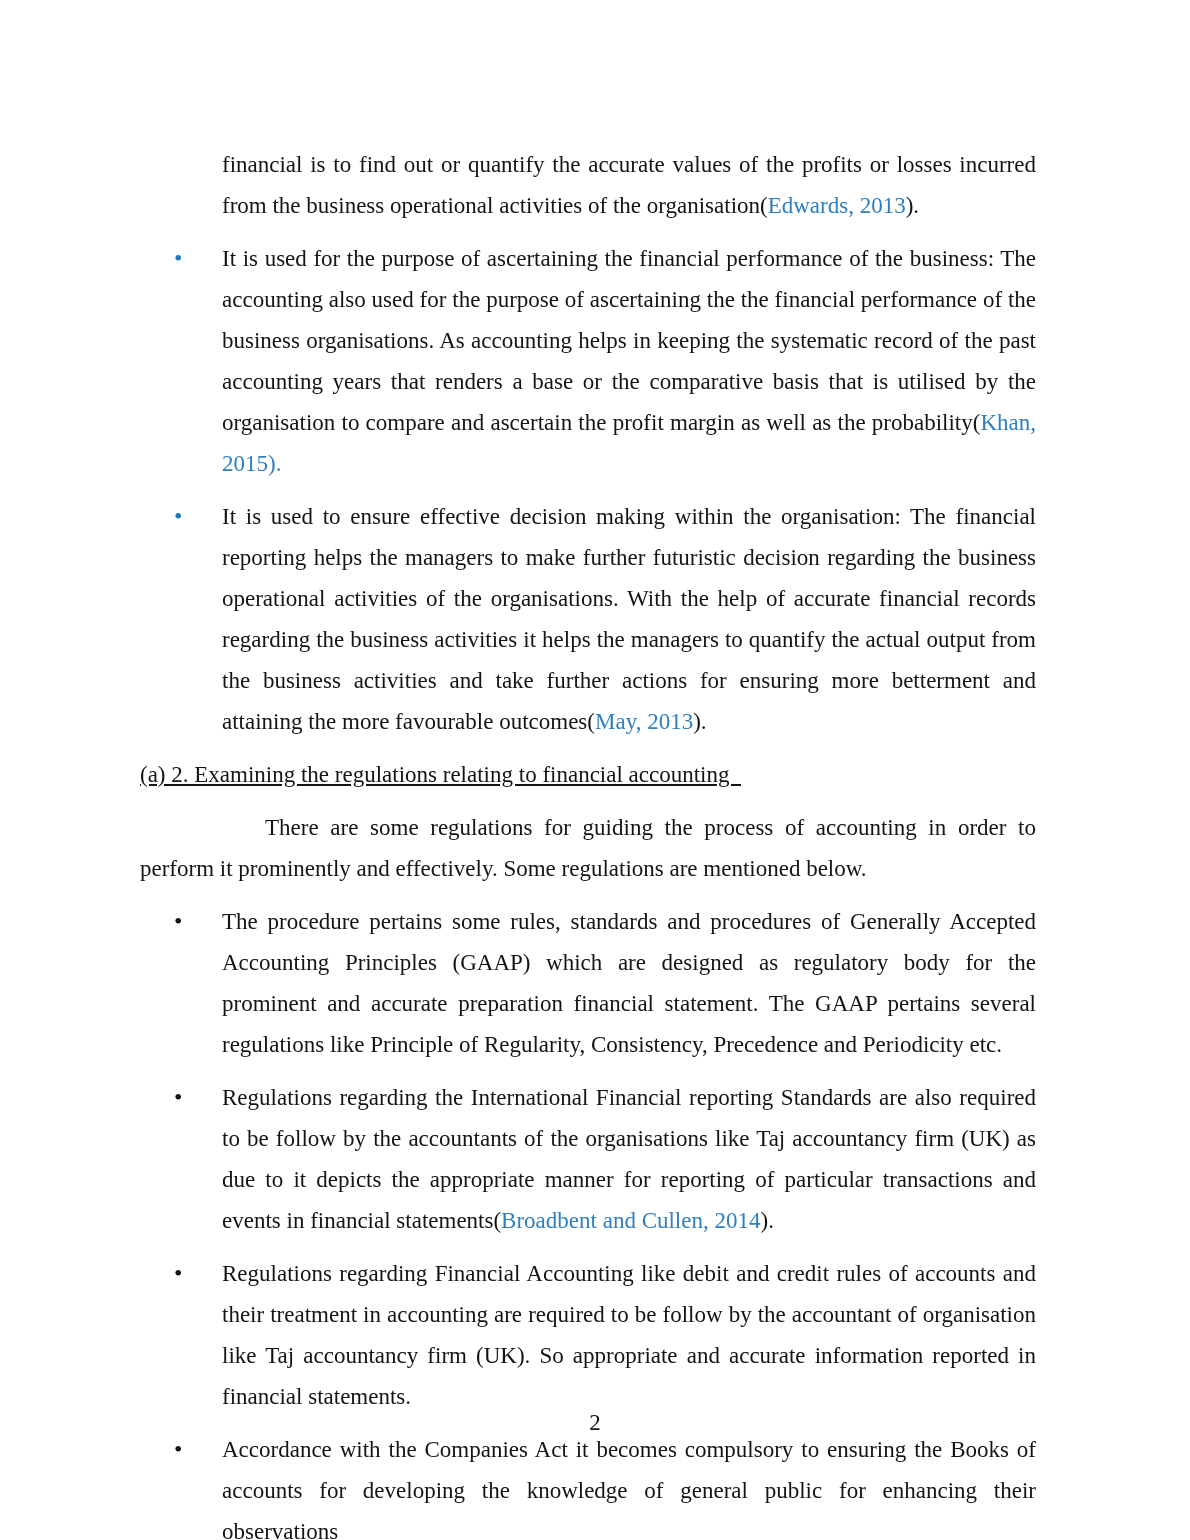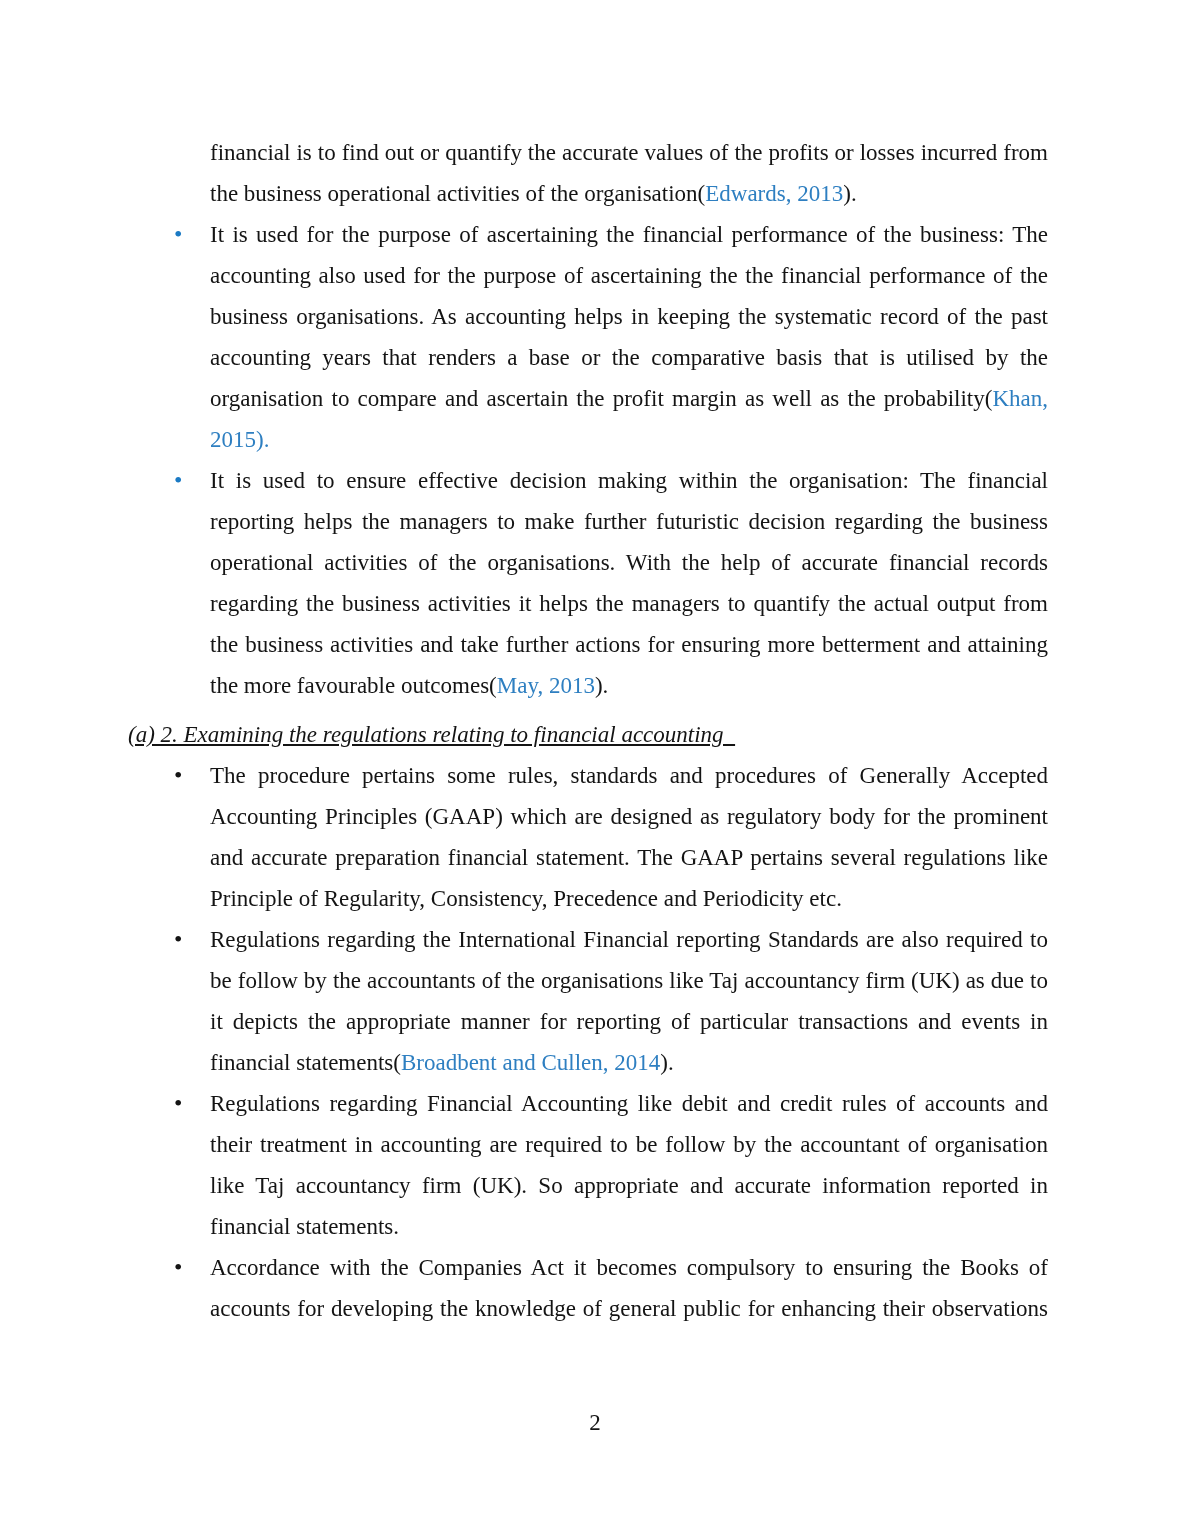--- a/index.html
+++ b/index.html
@@ -13,32 +13,32 @@
     line-height:41px;
     color:var(--text-color,#141414);
     overflow:hidden;
   }
   .content{
     position:absolute;
     left:128px;
     top:132px;
     width:920px;
   }
-  .content p{margin:0;text-align:justify;}
+  .content p{margin:12px;text-align:justify;}
   .cont{padding-left:82px;}
   .li{position:relative;padding-left:82px;}
   .li .bullet{
     position:absolute;
     left:46px;
     top:0;
     font-size:24px;
   }
   .li.blue .bullet{color:var(--bullet-blue,#1b7ac4);}
   .content p.heading{margin-top:8px;}
-  .heading .u{text-decoration:underline;font-style:italic;}
+  .heading .u{text-decoration:underline;}
   .intro{text-indent:125px;}
   .fill-last{text-align-last:justify;}
   span.cite{color:var(--cite-color,#2e7fc1);}
   span.b{font-weight:normal;}
   .page-number{
     position:absolute;
     top:1402px;
     left:0;
     width:100%;
     text-align:center;
@@ -63,20 +63,21 @@
 
     <div class="li blue">
       <span class="bullet">•</span>
       <p><span class="b">It is used to ensure effective decision making within the organisation:</span><span> The financial reporting helps the managers to make further futuristic decision regarding the business operational activities of the organisations. With the help of accurate financial records regarding the business activities it helps the managers to quantify the actual output from the business activities and take further actions for ensuring more betterment and attaining the more favourable outcomes(</span><span class="cite">May, 2013</span><span>).</span></p>
     </div>
 
     <p class="heading">
       <span class="u">(a) 2. Examining the regulations relating to financial accounting &nbsp;</span>
     </p>
 
+    <p class="intro"><span>There are some regulations for guiding the process of accounting in order to perform it prominently and effectively. Some regulations are mentioned below.</span></p>
 
     <div class="li">
       <span class="bullet">•</span>
       <p><span>The procedure pertains some rules, standards and procedures of Generally Accepted Accounting Principles (GAAP) which are designed as regulatory body for the prominent and accurate preparation financial statement. The GAAP pertains several regulations like Principle of Regularity, Consistency, Precedence and Periodicity etc.</span></p>
     </div>
 
     <div class="li">
       <span class="bullet">•</span>
       <p><span>Regulations regarding the International Financial reporting Standards are also required to be follow by the accountants of the organisations like Taj accountancy firm (UK) as due to it depicts the appropriate manner for reporting of particular transactions and events in financial statements(</span><span class="cite">Broadbent and Cullen, 2014</span><span>).</span></p>
     </div>

